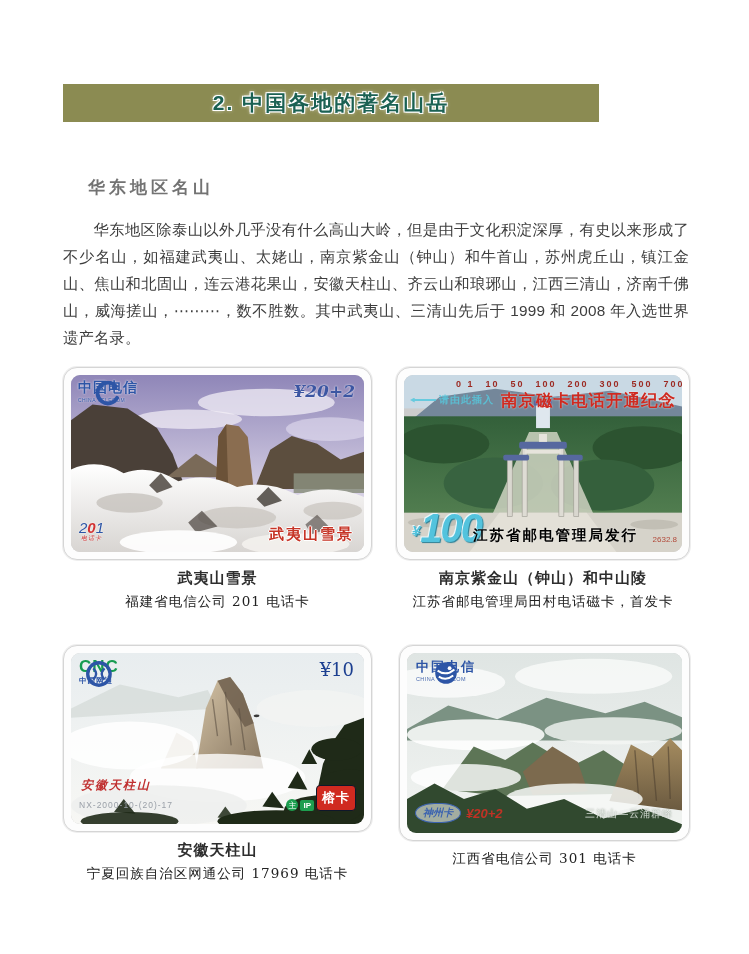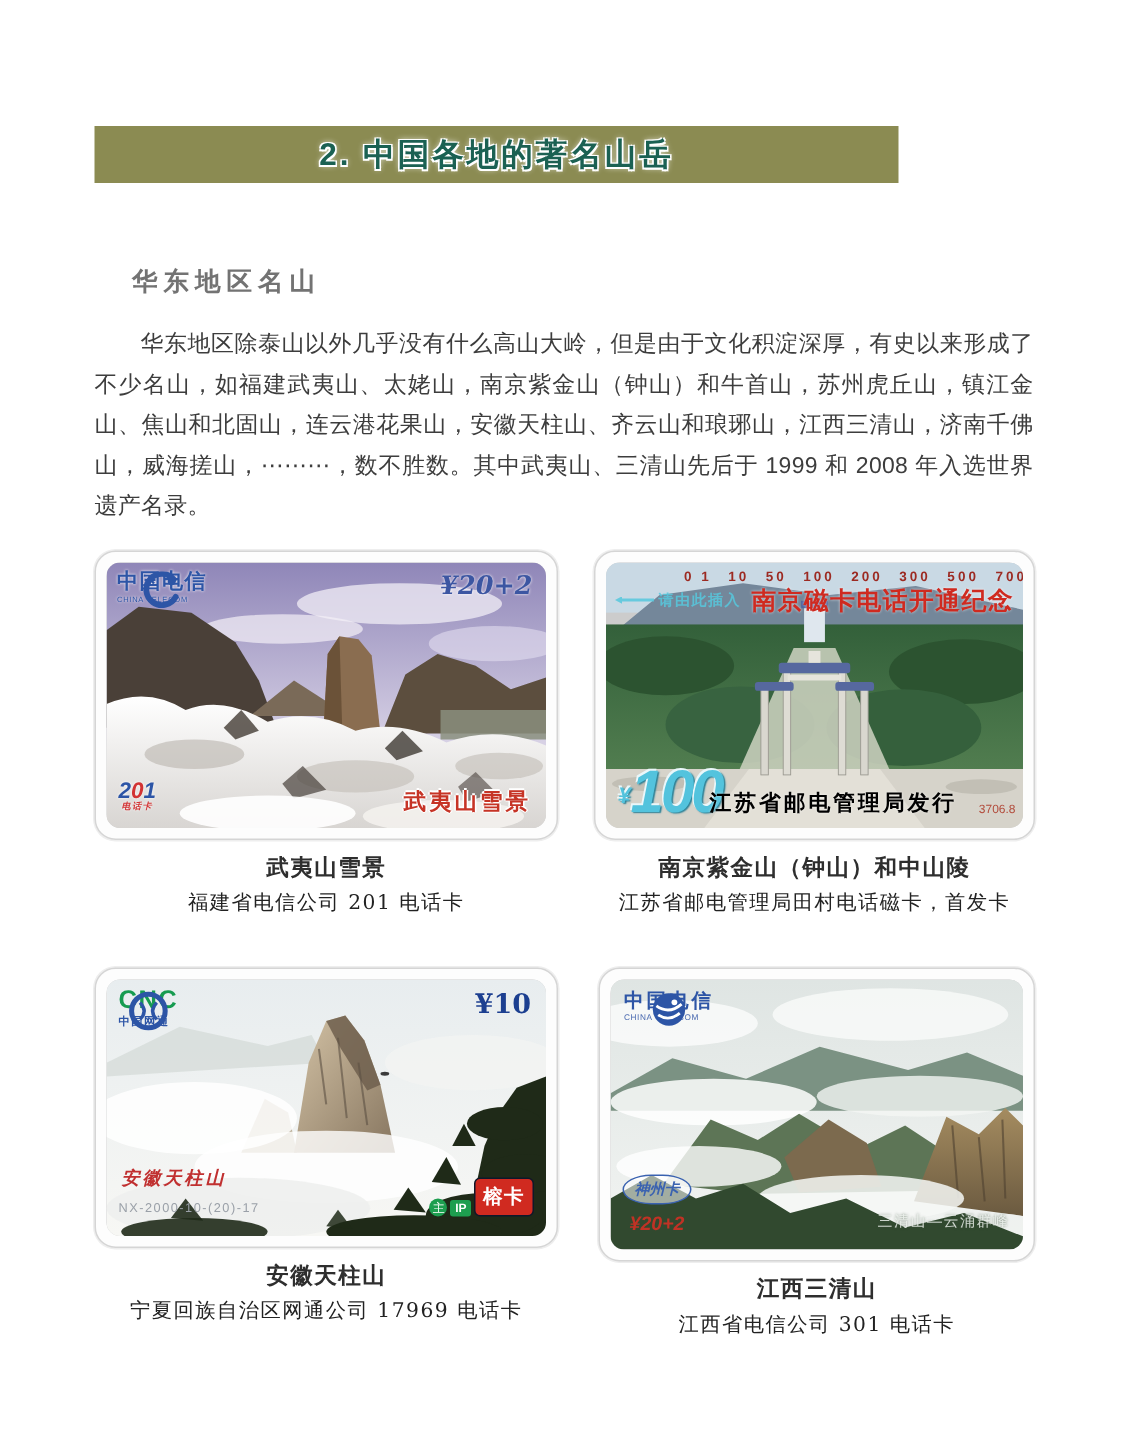--- a/index.html
+++ b/index.html
@@ -36,21 +36,21 @@
   
   .ov{position:absolute;white-space:nowrap;}
 
   
   .ct-logo{left:7px;top:6px;display:flex;align-items:flex-start;gap:3px;}
   .ct-cn{font-size:14px;font-weight:bold;color:#2d55a6;letter-spacing:1px;line-height:13px;
          text-shadow:0 0 2px #fff;}
   .ct-en{display:block;font-size:5px;color:#2d55a6;letter-spacing:.5px;font-weight:normal;}
   .val1{right:9px;top:6px;font-family:"DejaVu Serif",serif;font-style:italic;font-weight:bold;
         font-size:17px;color:#3c56a2;text-shadow:0 0 2px #fff;}
-  .badge201{left:8px;bottom:8px;font-style:italic;font-weight:bold;font-size:15px;color:#2d55a6;
+  .badge201{left:8px;bottom:8px;font-style:italic;font-weight:normal;font-size:15px;color:#2d55a6;
             text-shadow:0 0 2px #fff;line-height:11px;text-align:center;}
   .badge201 b{color:#d23333;}
   .badge201 small{display:block;font-size:6px;color:#d23333;letter-spacing:1px;}
   .label1{right:10px;bottom:8px;font-size:15px;font-weight:bold;color:#c63426;letter-spacing:2px;
           text-shadow:-1px 0 0 #fff,1px 0 0 #fff,0 -1px 0 #fff,0 1px 0 #fff;}
 
   
   .scale2{left:52px;top:3px;font-size:9px;font-weight:bold;color:#9c2a22;letter-spacing:2px;}
   .insert2{left:6px;top:18px;font-size:10px;color:#57c8dd;font-weight:bold;letter-spacing:1px;
            opacity:.85;display:flex;align-items:center;gap:3px;}
@@ -63,36 +63,36 @@
   .big100 .cur{font-size:15px;vertical-align:6px;}
   .big100 .num{font-size:40px;letter-spacing:-2px;}
   .issuer2{right:44px;bottom:7px;font-size:14.5px;font-weight:bold;color:#000000;letter-spacing:2px;
            text-shadow:0 0 2px rgba(255,255,255,.6);}
   .date2{right:5px;bottom:8px;font-size:8px;color:#b24a3a;}
 
   
   .cnc-logo{left:8px;top:7px;display:flex;align-items:flex-start;gap:4px;}
   .cnc-txt{font-size:17px;font-weight:bold;color:#169b50;line-height:14px;letter-spacing:1px;}
   .cnc-sub{display:block;font-size:7.5px;color:#2d55a6;font-weight:bold;letter-spacing:1px;}
-  .val3{right:10px;top:6px;font-family:"DejaVu Serif",serif;font-weight:bold;font-size:18px;color:#1c3f90;}
+  .val3{right:10px;top:6px;font-family:"DejaVu Serif",serif;font-weight:normal;font-size:18px;color:#1c3f90;}
   .label3{left:10px;bottom:30px;font-family:"DejaVu Serif",serif;font-style:italic;font-weight:bold;
           font-size:12px;color:#c03030;letter-spacing:2px;}
   .serial3{left:8px;bottom:14px;font-size:8.5px;color:#9aa0a8;letter-spacing:1px;}
   .badges3{right:8px;bottom:13px;display:flex;align-items:flex-end;gap:2px;}
   .b-main{width:12px;height:12px;border-radius:50%;background:#1d9e4f;color:#fff;font-size:8px;
           display:flex;align-items:center;justify-content:center;}
   .b-ip{background:#1d9e4f;color:#fff;font-size:8px;font-weight:bold;padding:1px 3px;border-radius:2px;}
   .b-card{background:#d02a20;color:#fff;font-size:13px;font-weight:bold;padding:3px 5px;
           border-radius:4px;border:1px solid #0f172a;letter-spacing:1px;}
 
   
   .ct4-logo{left:9px;top:8px;display:flex;align-items:flex-start;gap:4px;}
   .ct4-cn{font-size:13px;font-weight:bold;color:#2d55a6;letter-spacing:2px;line-height:12px;}
   .ct4-en{display:block;font-size:5.5px;color:#4a6ab0;letter-spacing:.4px;font-weight:normal;}
-  .szk{left:8px;bottom:10px;display:flex;align-items:center;gap:5px;flex-direction:column;}
+  .szk{left:8px;bottom:10px;display:flex;align-items:center;gap:5px;}
   .szk-oval{border:1px solid #3a62b0;border-radius:50%/60%;color:#3a62b0;font-size:10px;
             font-weight:bold;font-style:italic;padding:2px 7px;background:rgba(255,255,255,.55);}
   .szk-val{color:#d03024;font-weight:bold;font-size:13px;font-style:italic;opacity:.9;}
   .label4{right:9px;bottom:12px;font-size:10px;color:#e8ede8;letter-spacing:1px;opacity:.85;
           text-shadow:0 0 2px rgba(60,80,60,.8);}
 </style>
 </head>
 <body>
 
 <div class="page">
@@ -201,21 +201,21 @@
         <div class="ov scale2">0 1　10　50　100　200　300　500　700　1000</div>
         <div class="ov insert2">
           <span class="insert-arrow"></span>
           <span>请由此插入</span>
         </div>
         <div class="ov title2">南京磁卡电话开通纪念</div>
         <div class="ov big100">
           <span class="cur">¥</span><span class="num">100</span>
         </div>
         <div class="ov issuer2">江苏省邮电管理局发行</div>
-        <div class="ov date2">3706.8</div>
+        <div class="ov date2">2632.8</div>
       </div>
     </div>
     <figcaption>
       <div class="cap-title">南京紫金山（钟山）和中山陵</div>
       <div class="cap-sub">江苏省邮电管理局田村电话磁卡，首发卡</div>
     </figcaption>
   </figure>
 
   <figure class="fig3">
     <div class="card-frame">
@@ -323,18 +323,17 @@
           </span>
         </div>
         <div class="ov szk">
           <span class="szk-oval">神州卡</span>
           <span class="szk-val">¥20+2</span>
         </div>
         <div class="ov label4">三清山—云涌群峰</div>
       </div>
     </div>
     <figcaption>
-      <div class="cap-title">江西三清山</div>
       <div class="cap-sub">江西省电信公司 301 电话卡</div>
     </figcaption>
   </figure>
 
 </div>
 
 </body></html>

